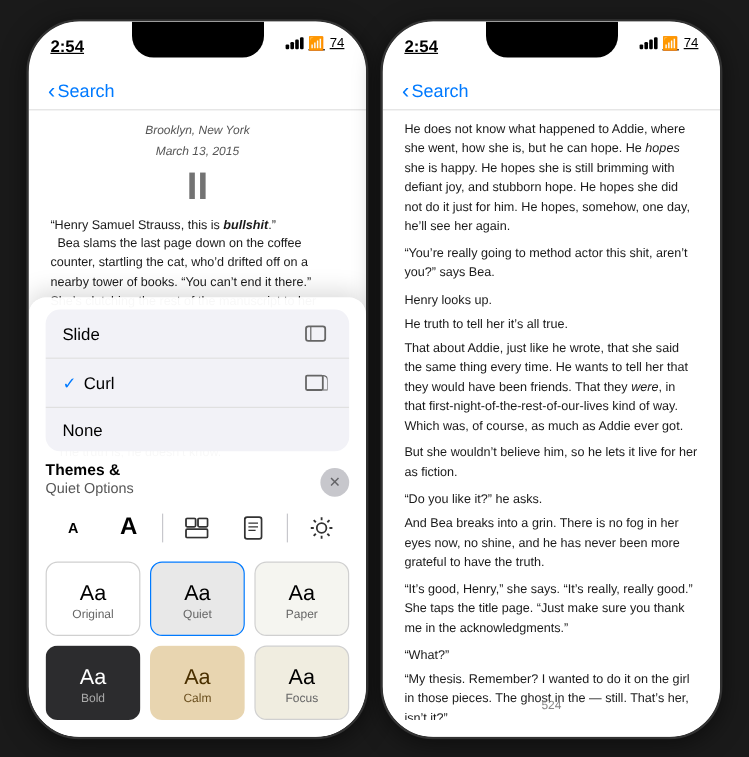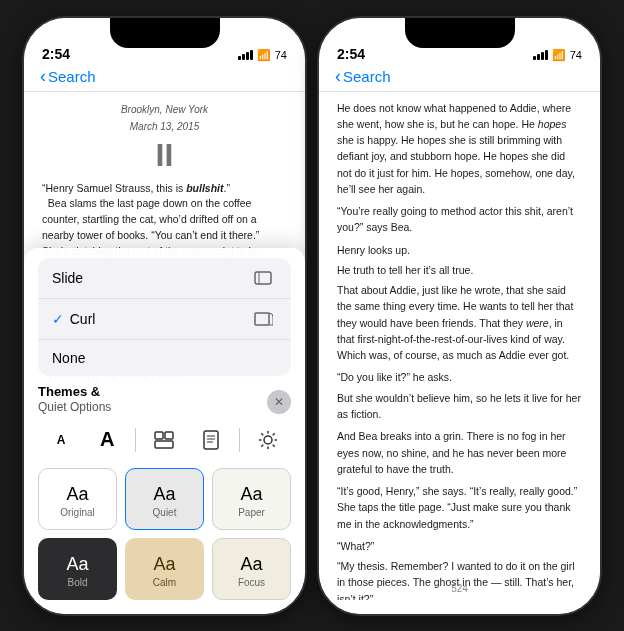--- a/index.html
+++ b/index.html
@@ -33,25 +33,26 @@
       height: 100%;
       background: #fff;
       overflow: hidden;
       border-radius: 42px;
       position: relative;
     }
     
     .status-bar {
       height: 44px;
       display: flex;
-      align-items: flex-end;
+      align-items: flex-start;
       justify-content: space-between;
       padding: 12px 18px 0;
       position: relative;
       z-index: 10;
+      text-decoration: underline;
     }
     .status-time {
       font-size: 14px;
       font-weight: 600;
       color: #000;
     }
     .status-icons {
       display: flex;
       align-items: center;
       gap: 4px;
@@ -461,22 +462,22 @@
           <span>Search</span>
         </div>
       </div>
 
       <div class="right-book">
         <p style="margin-bottom:6px;">He does not know what happened to Addie, where she went, how she is, but he can hope. He <span class="italic">hopes</span> she is happy. He hopes she is still brimming with defiant joy, and stubborn hope. He hopes she did not do it just for him. He hopes, somehow, one day, he’ll see her again.</p>
         <p style="margin-bottom:6px;">“You’re really going to method actor this shit, aren’t you?” says Bea.</p>
         <p style="margin-bottom:4px;">Henry looks up.</p>
         <p style="margin-bottom:4px;">He truth to tell her it’s all true.</p>
         <p style="margin-bottom:6px;">That about Addie, just like he wrote, that she said the same thing every time. He wants to tell her that they would have been friends. That they <span class="italic">were</span>, in that first-night-of-the-rest-of-our-lives kind of way. Which was, of course, as much as Addie ever got.</p>
+        <p style="margin-bottom:6px;">But she wouldn’t believe him, so he lets it live for her as fiction.</p>
         <p style="margin-bottom:4px;">“Do you like it?” he asks.</p>
-        <p style="margin-bottom:6px;">But she wouldn’t believe him, so he lets it live for her as fiction.</p>
         <p style="margin-bottom:6px;">And Bea breaks into a grin. There is no fog in her eyes now, no shine, and he has never been more grateful to have the truth.</p>
         <p style="margin-bottom:6px;">“It’s good, Henry,” she says. “It’s really, really good.” She taps the title page. “Just make sure you thank me in the acknowledgments.”</p>
         <p style="margin-bottom:4px;">“What?”</p>
         <p style="margin-bottom:6px;">“My thesis. Remember? I wanted to do it on the girl in those pieces. The ghost in the — still. That’s her, isn’t it?”</p>
 
       </div>
       <div class="page-number">524</div>
     </div>
   </div>
 </div>

